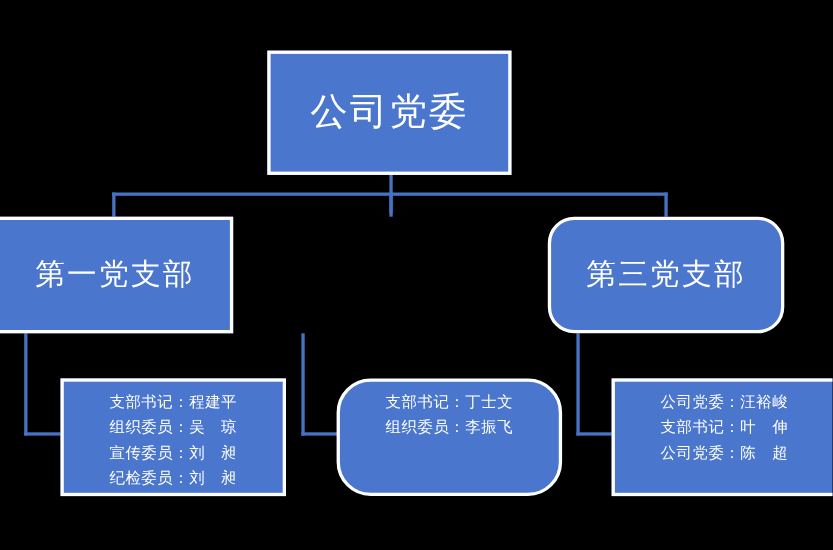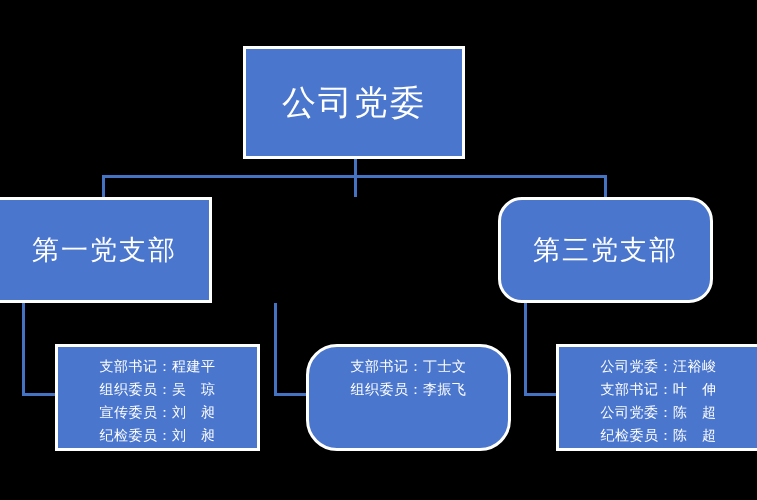--- a/index.html
+++ b/index.html
@@ -113,17 +113,16 @@
       <li>支部书记：丁士文</li>
       <li>组织委员：李振飞</li>
     </ul>
   </div>
 
   <div class="node node-detail" style="left:556px; top:344px; width:205px; height:107px;">
     <ul class="detail-list">
       <li>公司党委：汪裕峻</li>
       <li>支部书记：叶　伸</li>
       <li>公司党委：陈　超</li>
-      <li>纪检委员：陈　超</li>
     </ul>
   </div>
 
 </div>
 
 </body></html>

